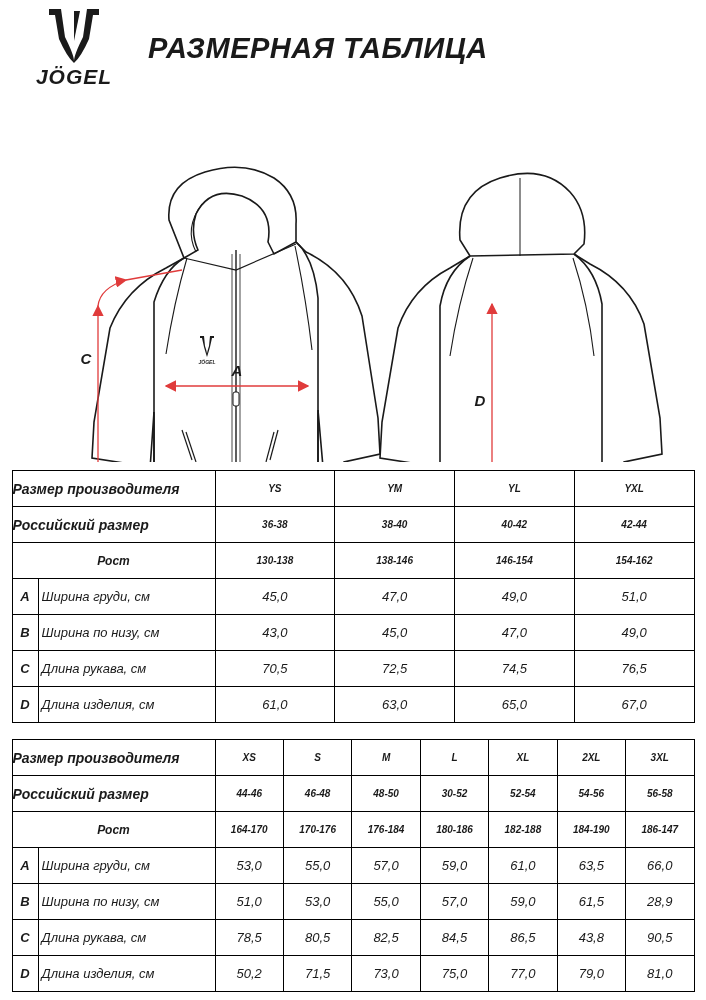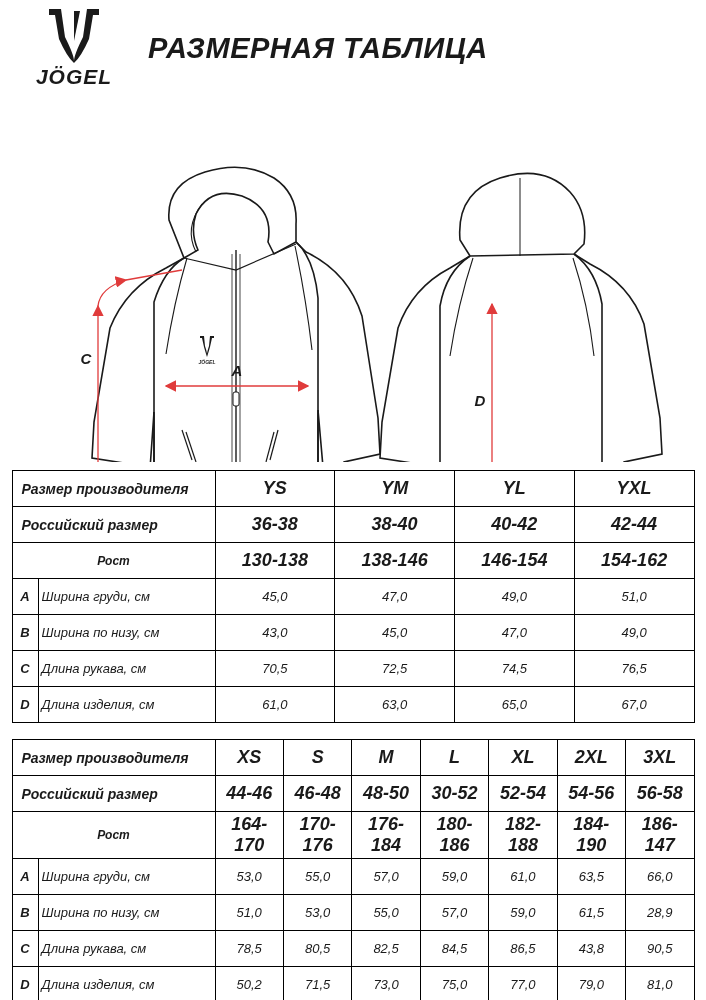--- a/index.html
+++ b/index.html
@@ -77,30 +77,30 @@
     font-size: 13px;
   }
   .name-col {
     text-align: left;
     padding-left: 3px;
   }
   .hdr-name {
     font-weight: bold;
     font-size: 14px;
     text-align: left;
-    padding-left: 9px;
+    padding-left: 0;
   }
   .hdr-name-c {
     font-weight: bold;
     font-size: 12px;
     text-align: center;
   }
   .hdr-val {
     font-weight: bold;
-    font-size: 18px;
+    font-size: 10px;
   }
 </style>
 </head>
 <body>
 
 <div class="page">
 
   <div class="header">
     <div class="logo">
       <span>

